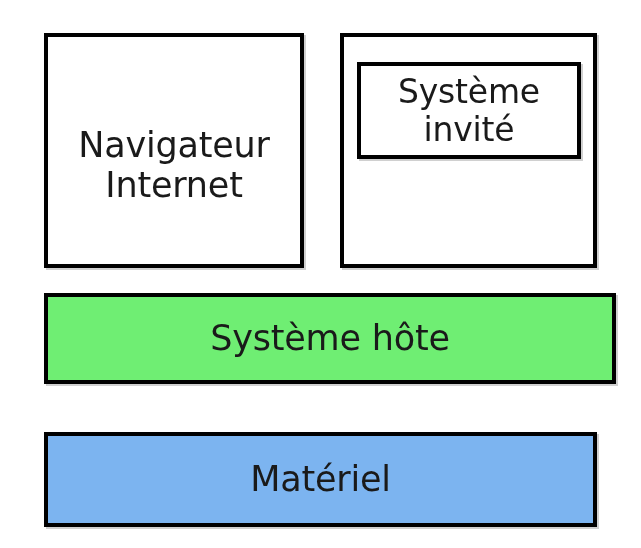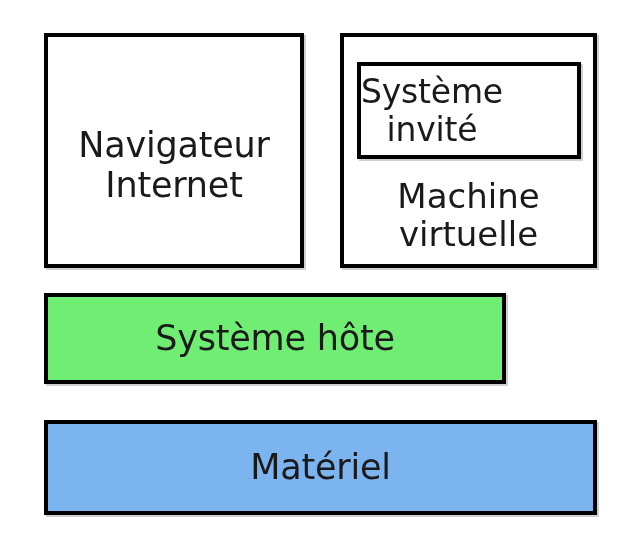--- a/index.html
+++ b/index.html
@@ -73,43 +73,43 @@
     position: absolute;
     left: 13px;
     top: 25px;
     width: 224px;
     height: 97px;
     box-sizing: border-box;
     border: 4px solid #000000;
     background: #ffffff;
     display: flex;
     align-items: center;
-    justify-content: flex-start;
+    justify-content: center;
     box-shadow: 2px 2px 0 rgba(170,170,170,0.55);
   }
   #guest-box .node-label {
     font-size: 33px;
   }
 
   
   #host-bar {
     left: 44px;
     top: 293px;
-    width: 462px;
+    width: 572px;
     height: 91px;
     background: #6FEE73;
   }
   #host-bar .node-label {
     font-size: 35px;
   }
 
   
   #hardware-bar {
     left: 44px;
-    top: 420px;
+    top: 432px;
     width: 553px;
     height: 95px;
     background: #7CB4F0;
   }
   #hardware-bar .node-label {
     font-size: 35px;
   }
 </style>
 </head>
 <body>
@@ -119,22 +119,20 @@
   <div class="node" id="browser-box">
     <span class="node-label">Navigateur
 Internet</span>
   </div>
 
   <div class="node" id="vm-box">
     <div id="guest-box">
       <span class="node-label">Système
 invité</span>
     </div>
-    <span id="vm-box-label">Machine
-virtuelle</span>
   </div>
 
   <div class="node" id="host-bar">
     <span class="node-label">Système hôte</span>
   </div>
 
   <div class="node" id="hardware-bar">
     <span class="node-label">Matériel</span>
   </div>
 

